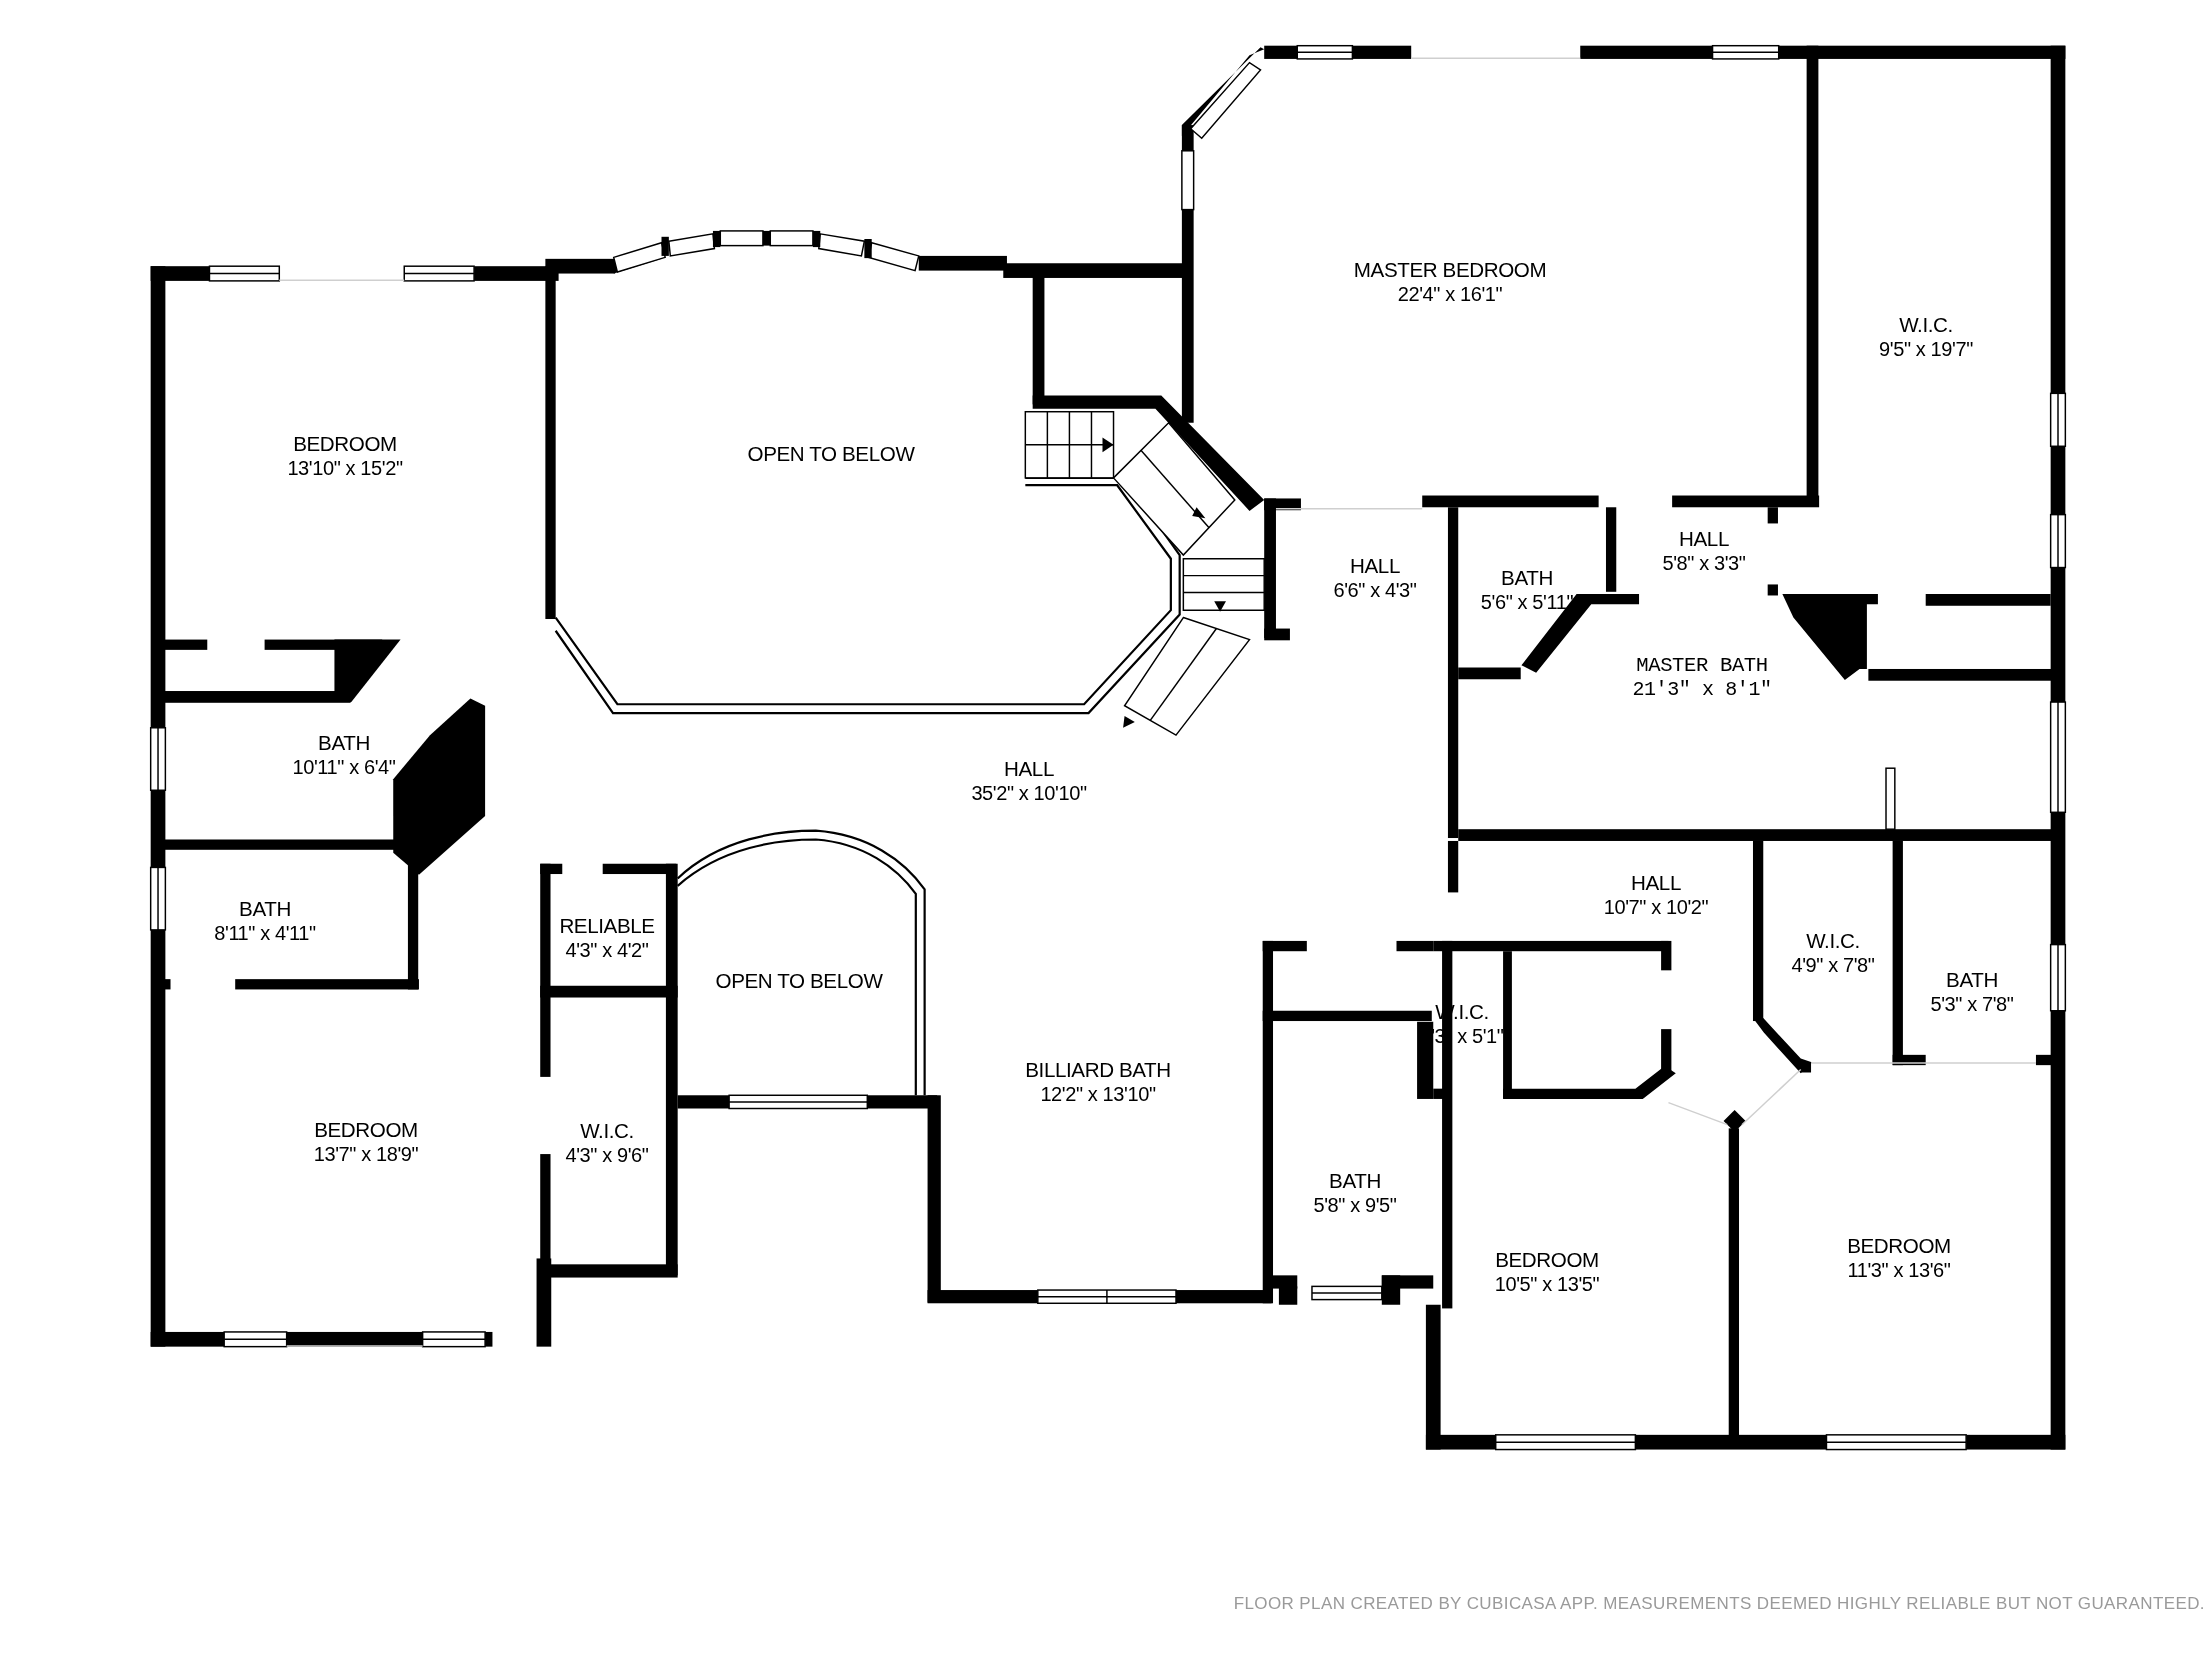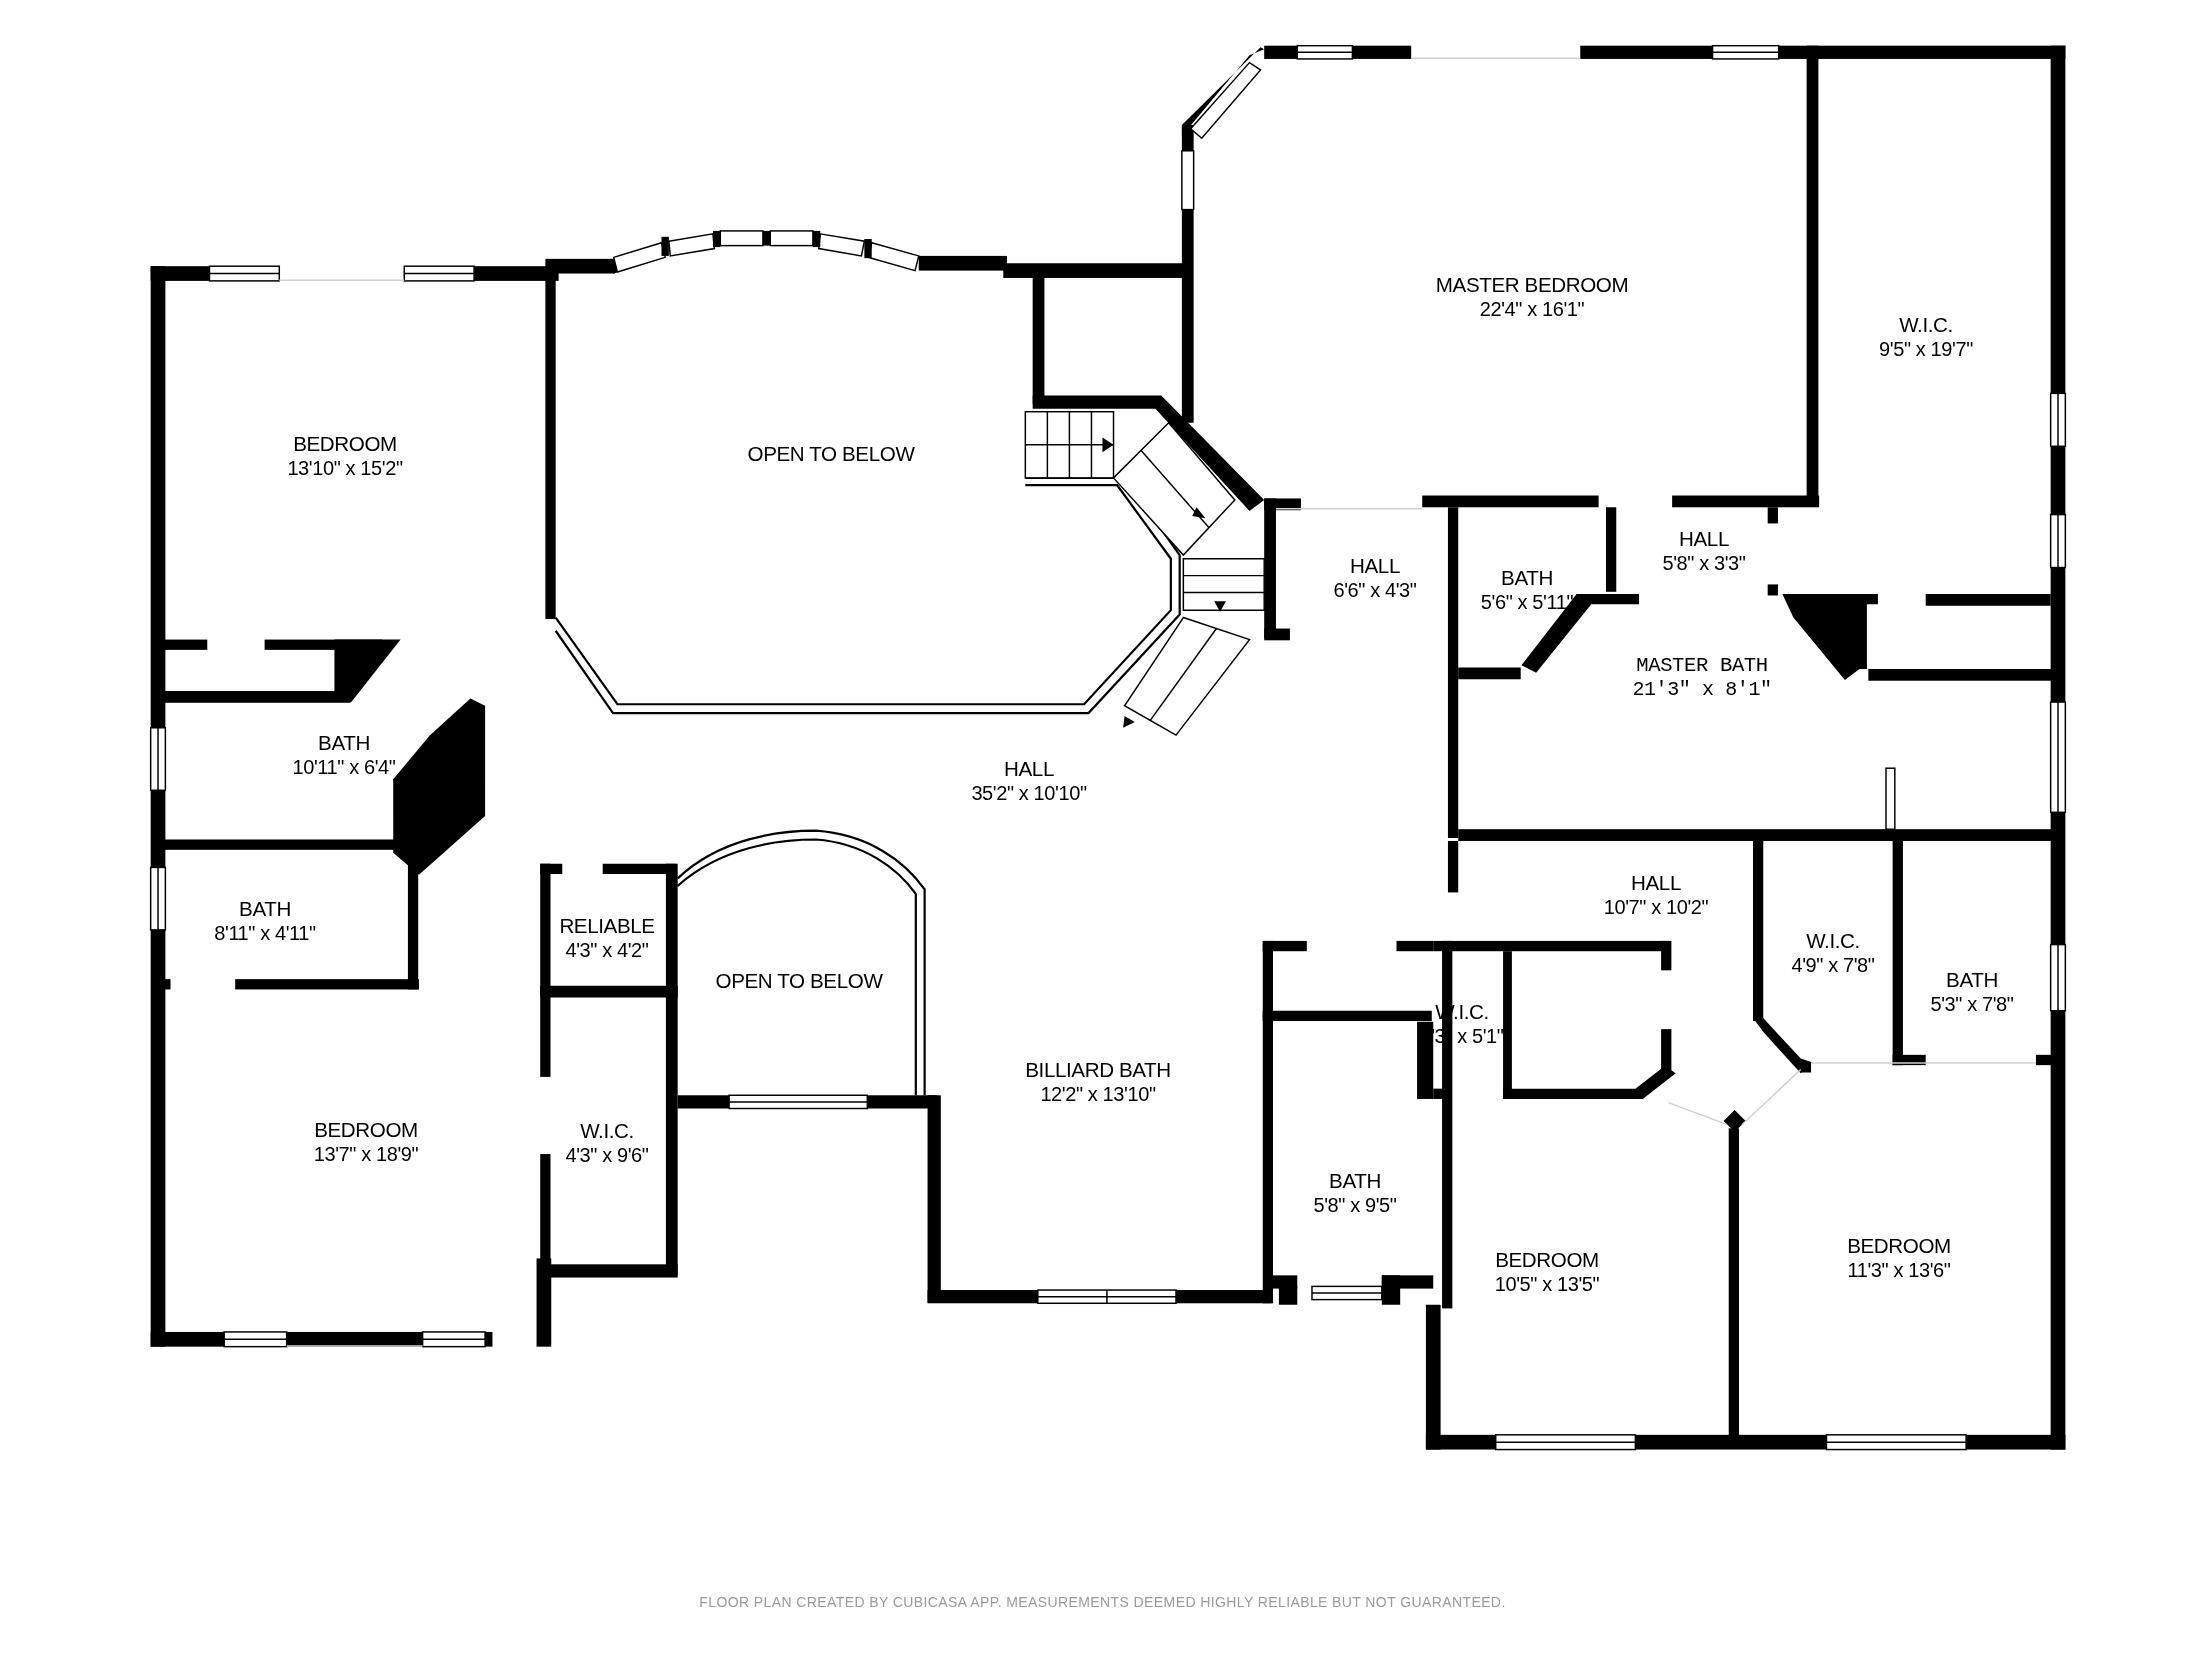--- a/index.html
+++ b/index.html
@@ -8,21 +8,21 @@
   .wall{fill:#000;}
   .win{fill:#fff;stroke:#000;stroke-width:2;}
   .winline{stroke:#000;stroke-width:2;}
   .rail{fill:none;stroke:#000;stroke-width:3;}
   .stair{fill:#fff;stroke:#000;stroke-width:2;}
   .opening{stroke:#cfcfcf;stroke-width:2;fill:none;}
   .mark{fill:#000;}
   .room{position:absolute;transform:translate(-50%,-50%);text-align:center;color:#000;white-space:nowrap;line-height:1.22;}
   .room .name{display:block;font-size:20.6px;letter-spacing:-0.4px;}
   .room .dim{display:block;font-size:20px;letter-spacing:-0.4px;}
-  .footer{position:absolute;left:0;width:2205px;top:1594px;text-align:center;font-size:14px;color:#9a9a9a;letter-spacing:0.4px;}
+  .footer{position:absolute;left:0;width:2205px;top:1594px;text-align:right;font-size:17px;color:#9a9a9a;letter-spacing:0.4px;}
 </style>
 </head>
 <body>
 
 <svg id="plan" viewBox="0 0 3000 2250" xmlns="http://www.w3.org/2000/svg">
 
   <g>
 
     <rect class="wall" x="205" y="362" width="20" height="1470"></rect>
 
@@ -259,21 +259,21 @@
   <span class="name">OPEN TO BELOW</span>
 </div>
 <div class="room" style="left:1029px;top:781px;">
   <span class="name">HALL</span>
   <span class="dim">35'2" x 10'10"</span>
 </div>
 <div class="room" style="left:1098px;top:1082px;">
   <span class="name">BILLIARD BATH</span>
   <span class="dim">12'2" x 13'10"</span>
 </div>
-<div class="room" style="left:1532px;top:282px;margin-top:15px;">
+<div class="room" style="left:1450px;top:282px;">
   <span class="name">MASTER BEDROOM</span>
   <span class="dim">22'4" x 16'1"</span>
 </div>
 <div class="room" style="left:1926px;top:337px;">
   <span class="name">W.I.C.</span>
   <span class="dim">9'5" x 19'7"</span>
 </div>
 <div class="room" style="left:1375px;top:578px;">
   <span class="name">HALL</span>
   <span class="dim">6'6" x 4'3"</span>

